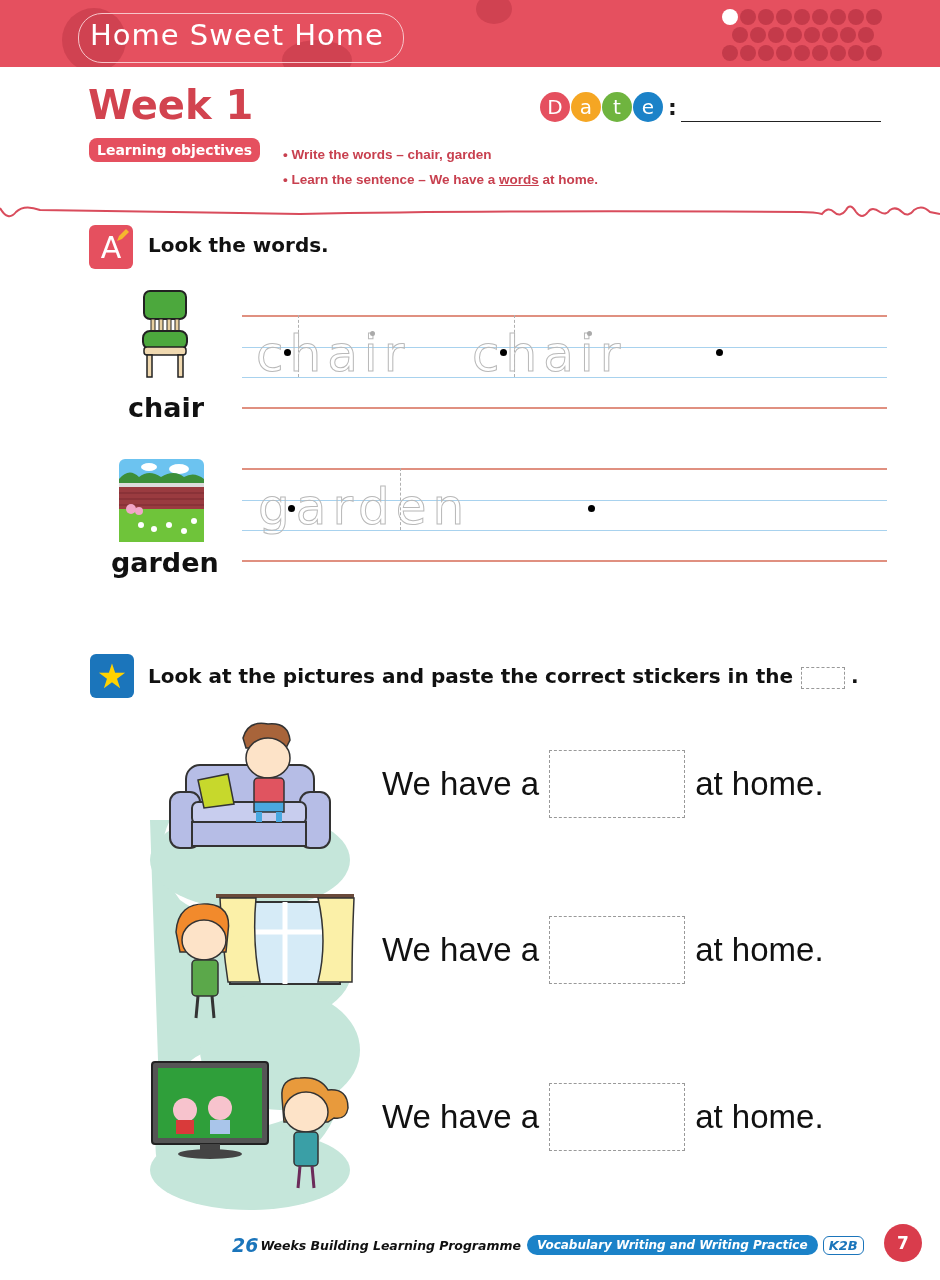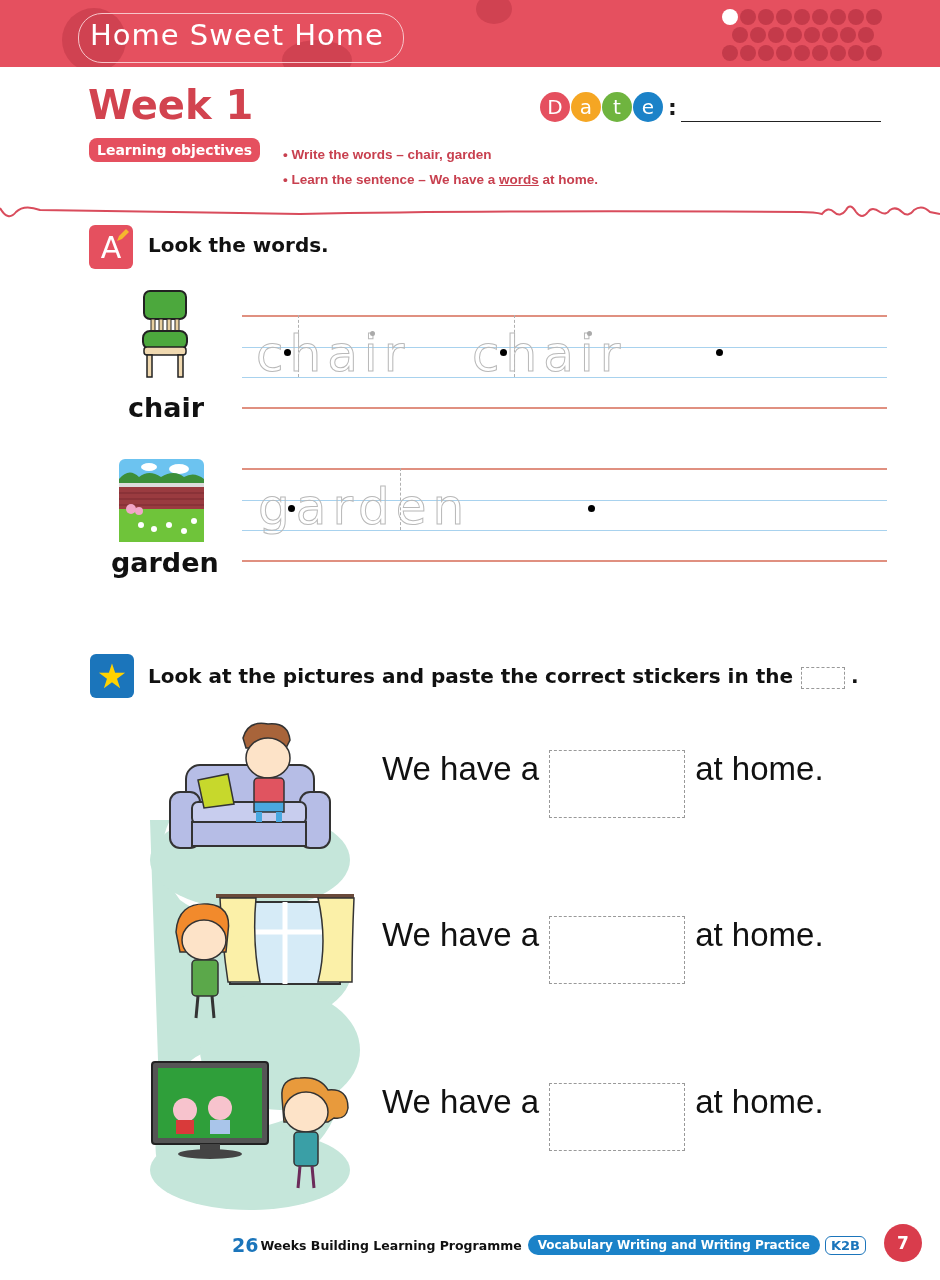--- a/index.html
+++ b/index.html
@@ -51,28 +51,28 @@
   .trace { position: absolute; font-family: "DejaVu Sans", sans-serif; font-size: 50px; color: transparent; -webkit-text-stroke: 1px #b9b9b9; letter-spacing: 6px; }
   .start-dot { position: absolute; width: 7px; height: 7px; border-radius: 50%; background: #000; }
   .gray-dot { position: absolute; width: 5px; height: 5px; border-radius: 50%; background: #aaa; }
   .vdash { position: absolute; width: 0; border-left: 1px dashed #b0b0b0; }
 
   
   .section-b-icon { left: 90px; top: 654px; background: #1b75bb; }
   .section-b-title { left: 148px; top: 664px; font-size: 20px; }
   .mini-box { display: inline-block; width: 44px; height: 22px; border: 1.5px dashed #999; vertical-align: middle; margin: 0 6px 0 8px; }
 
-  .sentence { position: absolute; left: 382px; font-family: "Liberation Sans", sans-serif; font-size: 33px; color: #111; display: flex; }
+  .sentence { position: absolute; left: 382px; font-family: "Liberation Sans", sans-serif; font-size: 33px; color: #111; display: flex; align-items: center; }
   .sticker-box { width: 136px; height: 68px; border: 1.5px dashed #999; margin: 0 10px; }
 
   
   .path-bg { position: absolute; left: 150px; top: 820px; width: 210px; height: 390px; }
 
   
-  .footer { position: absolute; left: 232px; top: 1234px; display: flex; align-items: center; font-family: "DejaVu Sans", sans-serif; }
+  .footer { position: absolute; left: 232px; top: 1234px; display: flex; align-items: center; font-family: "DejaVu Sans", sans-serif; font-style: italic; }
   .footer .num { color: #1b75bb; font-weight: bold; font-size: 19px; }
   .footer .prog { font-weight: bold; font-size: 12.5px; color: #111; margin-left: 2px; }
   .footer .pill { background: #1b82c8; color: #fff; font-weight: bold; font-size: 12px; padding: 3px 10px; border-radius: 12px; margin-left: 6px; }
   .footer .k2b { border: 1.5px solid #1b75bb; color: #1b75bb; font-weight: bold; font-size: 13px; padding: 1px 5px; border-radius: 6px; margin-left: 5px; }
   .page-num { position: absolute; left: 884px; top: 1224px; width: 38px; height: 38px; border-radius: 50%; background: #d93c4c; color: #fff; font-weight: bold; font-size: 17px; display: flex; align-items: center; justify-content: center; font-family: "DejaVu Sans", sans-serif; }
 </style>
 </head>
 <body>
 
 <div class="banner">

